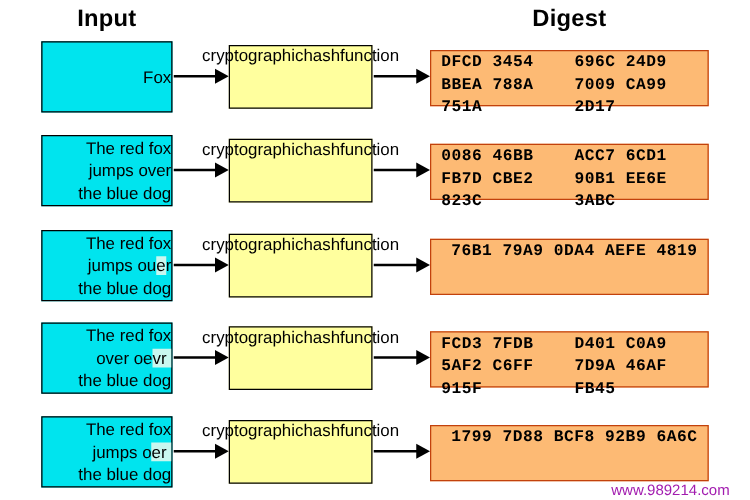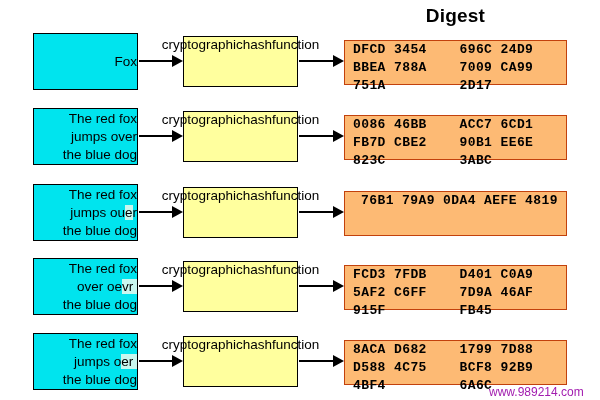--- a/index.html
+++ b/index.html
@@ -59,20 +59,21 @@
 
   .watermark {
     position:absolute; left:489px; top:385px; font-size:12px; color:#a21caf;
   }
 </style>
 </head>
 <body>
 
 <div class="canvas">
 
+  <div class="hdr hdr-input">Input</div>
   <div class="hdr hdr-digest">Digest</div>
 
   <div class="row row1">
     <div class="input-box">
       <div>Fox</div>
     </div>
     <div class="arrow arrow-a1">
       <div class="line"></div>
       <div class="head"></div>
     </div>
@@ -178,19 +179,18 @@
     <div class="hash-box">
       <div>cryptographic</div>
       <div>hash</div>
       <div>function</div>
     </div>
     <div class="arrow arrow-a2">
       <div class="line"></div>
       <div class="head"></div>
     </div>
     <div class="digest-box">
-      <div>8ACA D682 D588 4C75 4BF4</div>
       <div>1799 7D88 BCF8 92B9 6A6C</div>
     </div>
   </div>
 
   <div class="watermark">www.989214.com</div>
 </div>
 
 </body></html>

